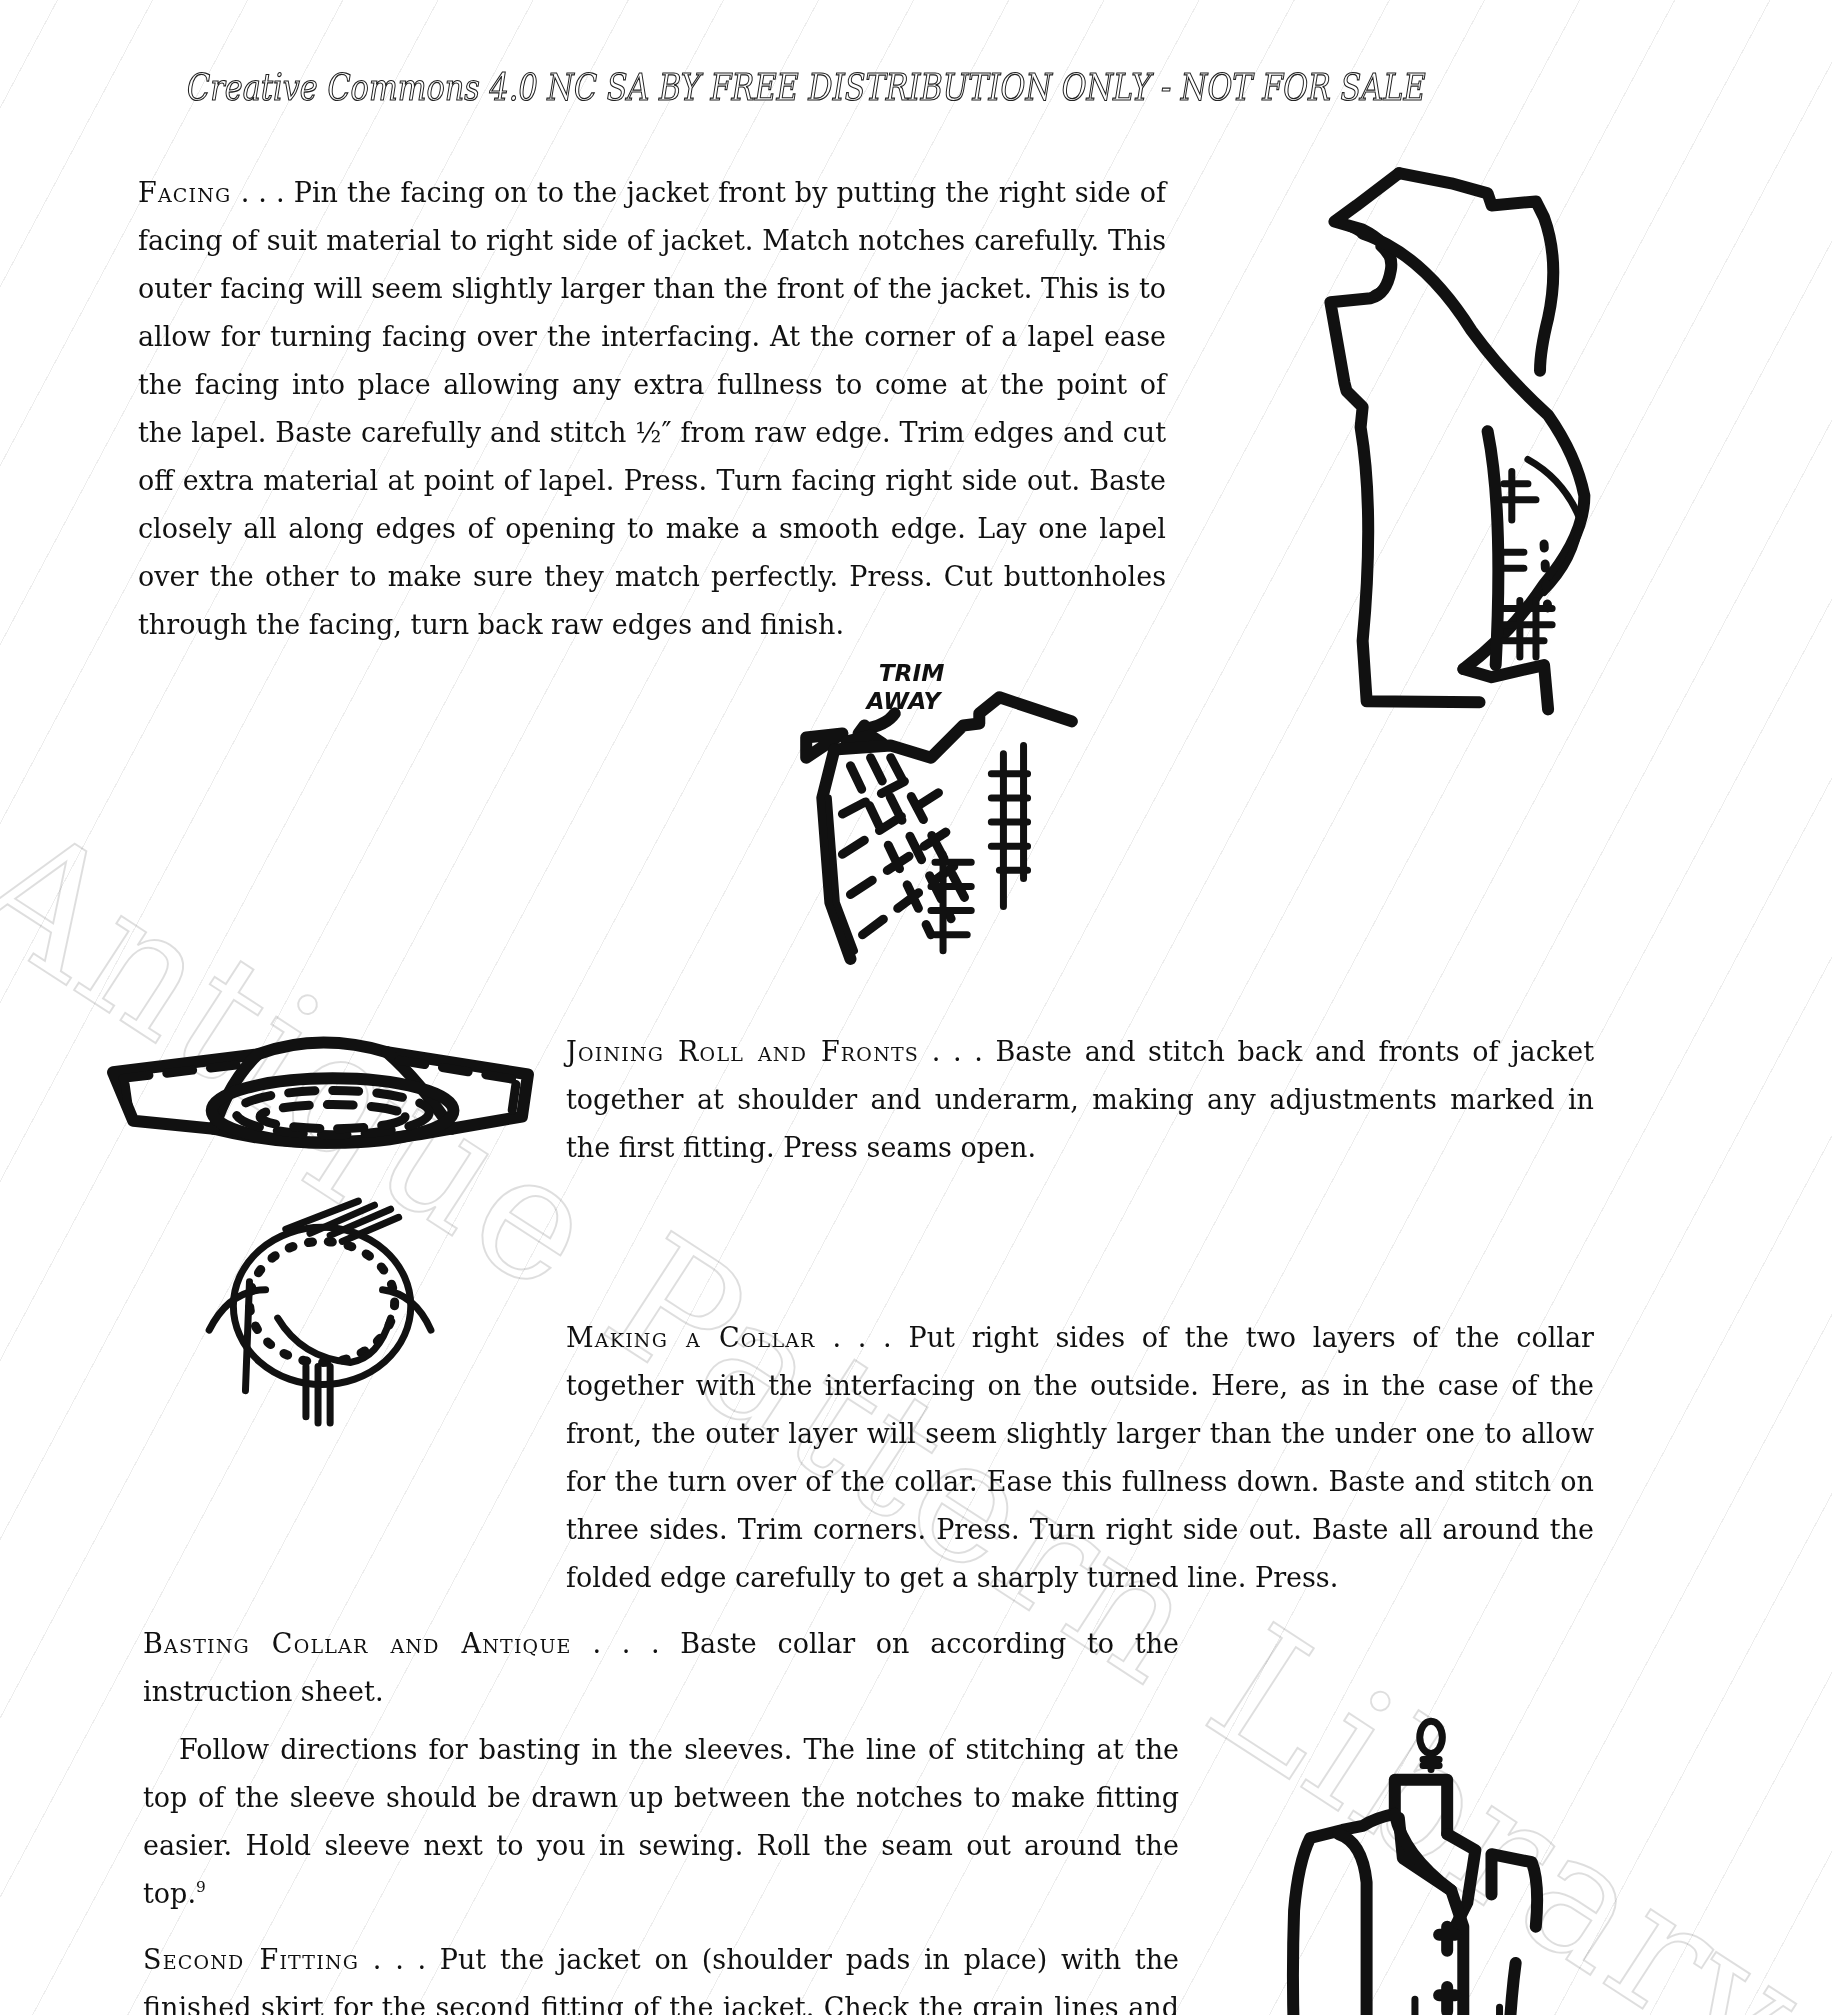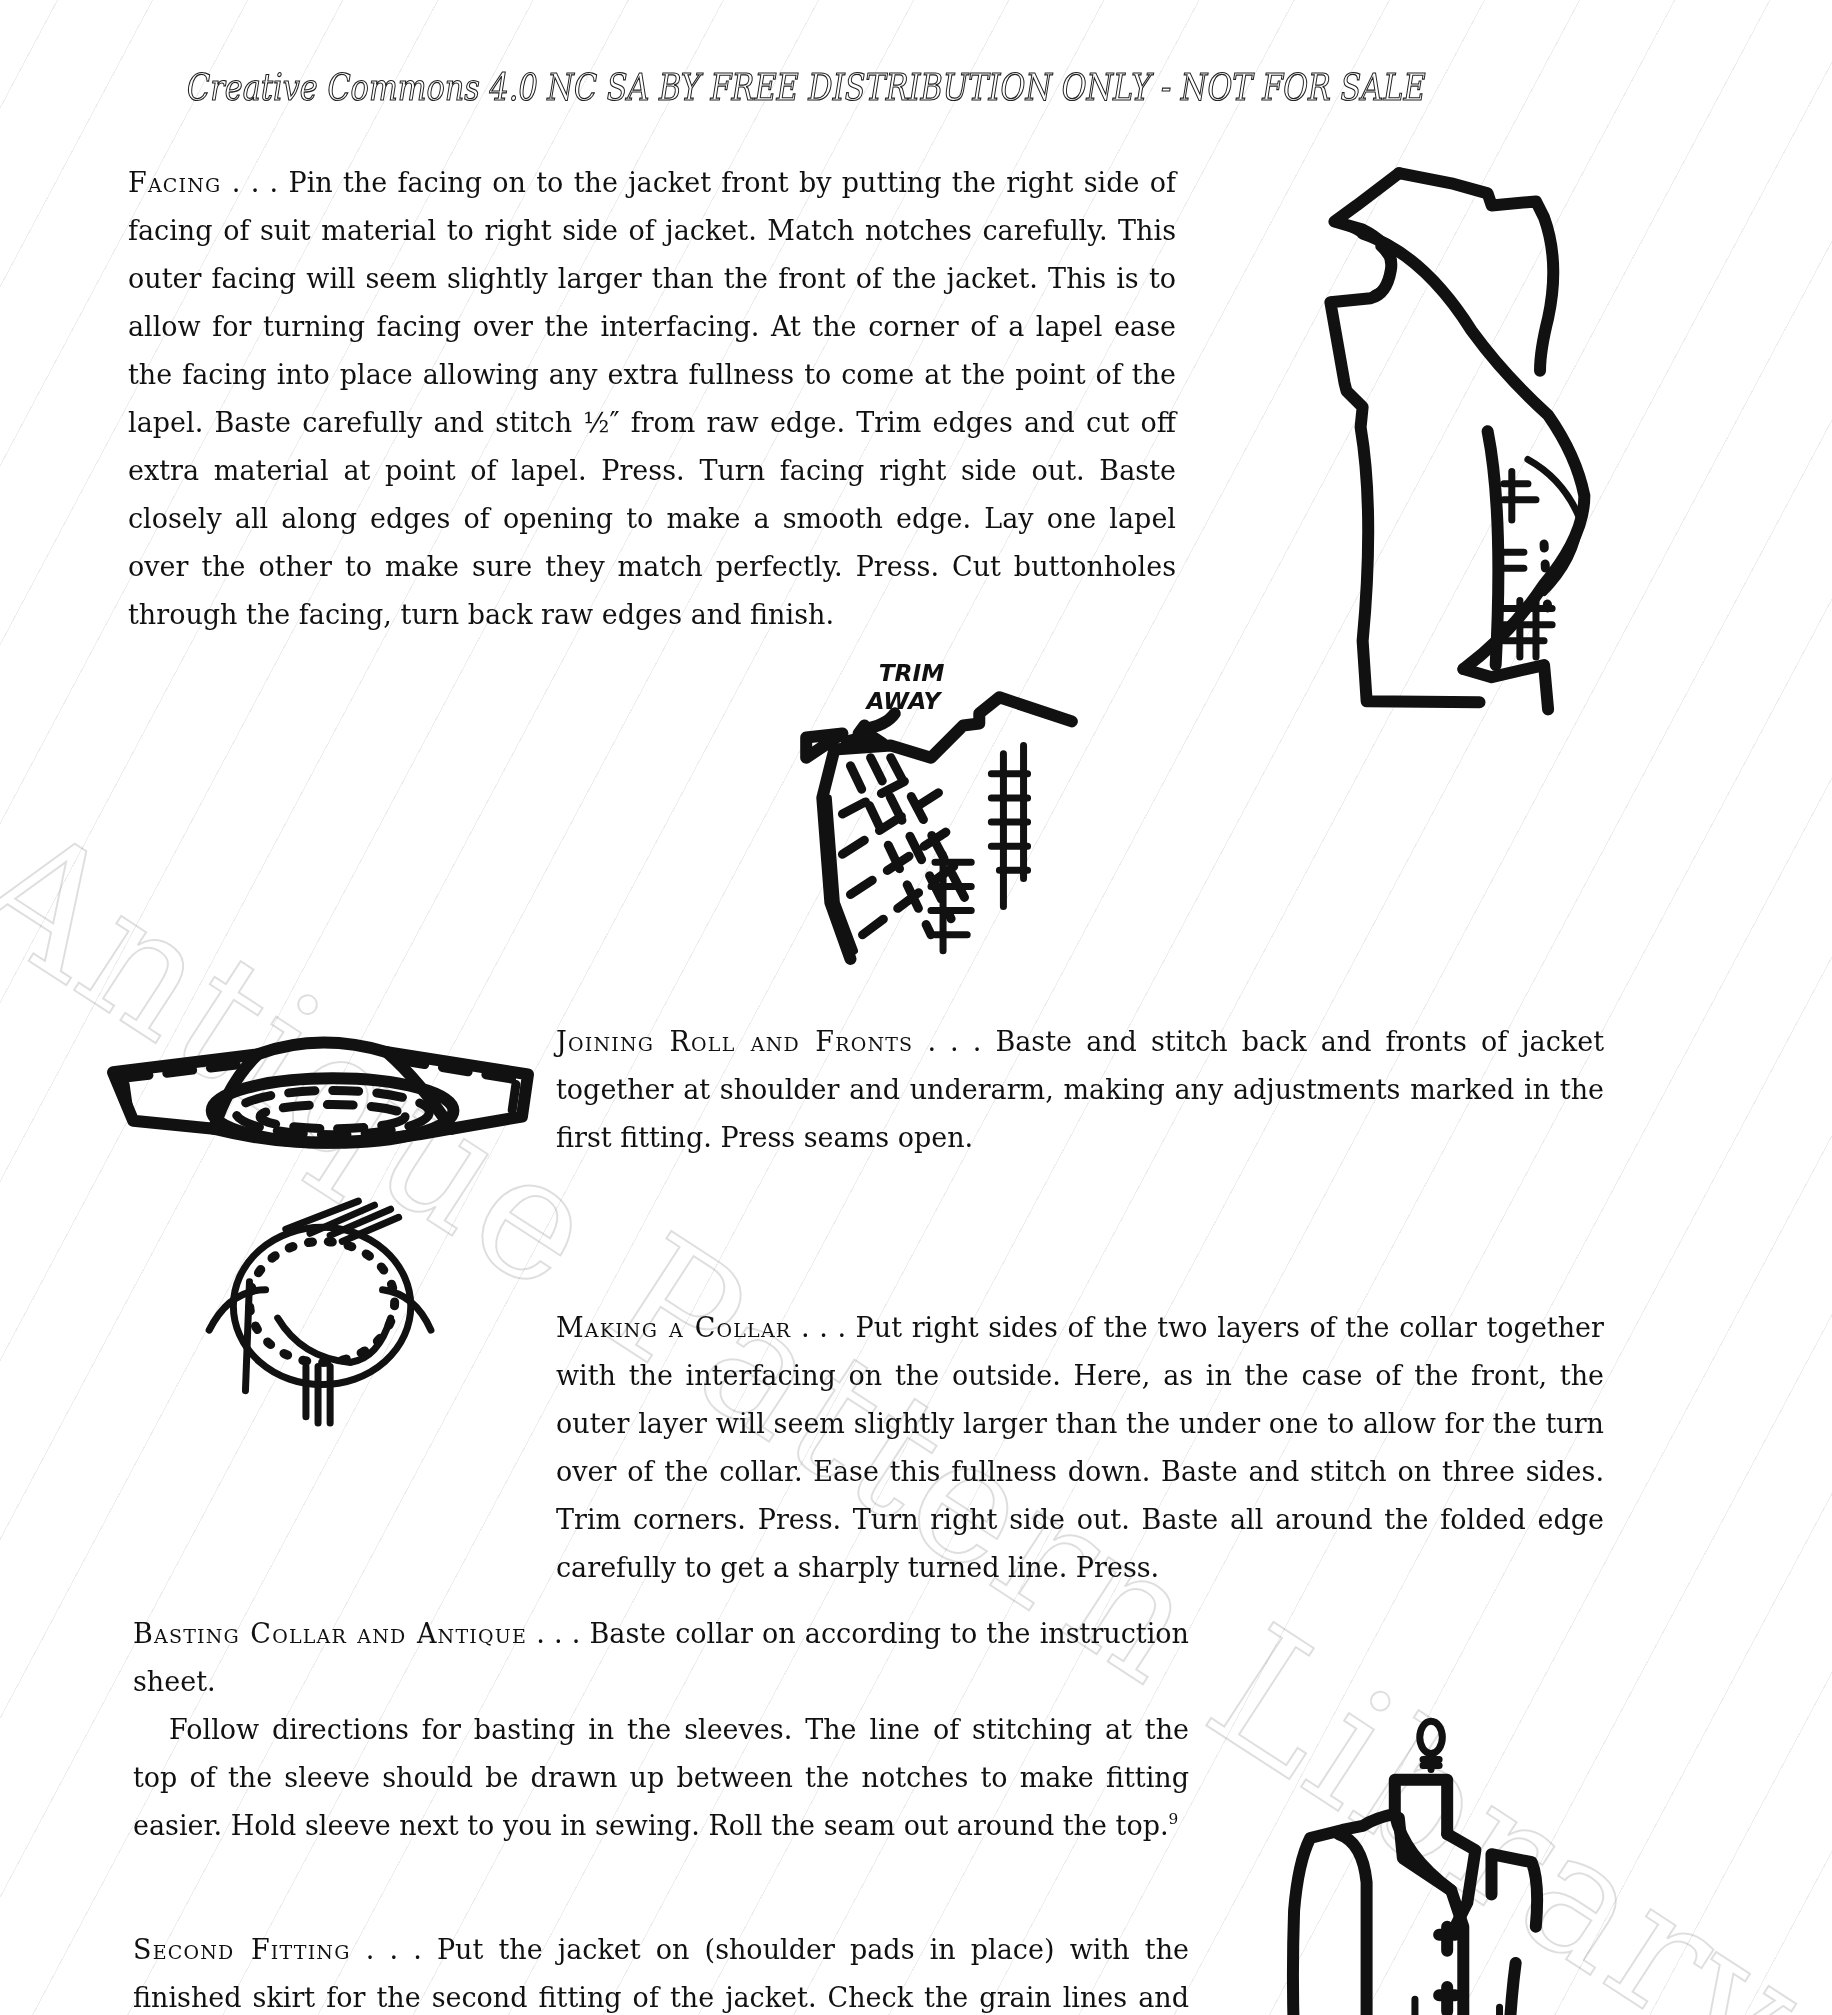--- a/index.html
+++ b/index.html
@@ -26,21 +26,21 @@
     .header-wm {
       position: absolute; left: 187px; top: 66px; width: 1471px;
       font-family: "DejaVu Serif", serif; font-style: italic; font-size: 37px;
       color: #fff; -webkit-text-stroke: 1.2px #222; white-space: nowrap;
       transform: scaleX(0.82); transform-origin: 0 0;
     }
     .para {
       position: absolute; font-size: 27px; line-height: 48px;
       text-align: justify; color: #111;
     }
-    .para p { margin: 0; }
+    .para p { margin: 10px; }
     .para p.indent { text-indent: 36px; }
     .head { font-variant: small-caps; letter-spacing: 1.2px; }
     sup.fn { font-size: 15.3px; vertical-align: 11.3px; line-height: 0; }
     svg.fig { position: absolute; overflow: visible; }
     svg.fig * { vector-effect: non-scaling-stroke; }
     .ink { fill: none; stroke: #111; stroke-width: 12; stroke-linecap: round; stroke-linejoin: round; }
     .ink-thin { fill: none; stroke: #111; stroke-width: 7; stroke-linecap: round; }
     .dash { fill: none; stroke: #111; stroke-width: 9; stroke-dasharray: 26 18; stroke-linecap: round; }
     .dot { fill: none; stroke: #111; stroke-width: 9; stroke-dasharray: 4 16; stroke-linecap: round; }
     .label-trim { font-family: "DejaVu Sans", sans-serif; font-style: italic; font-weight: bold; font-size: 58px; fill: #111; }

